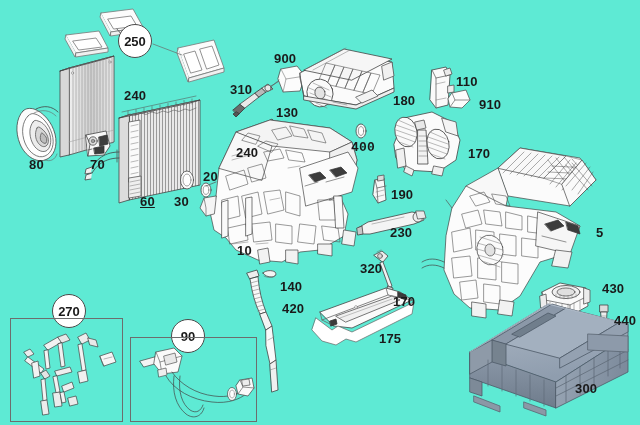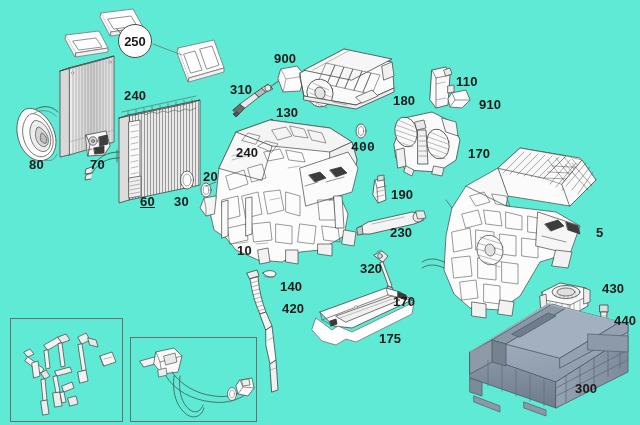--- a/index.html
+++ b/index.html
@@ -694,21 +694,27 @@
         <path d="M242 380 L249 379 L250 385 L243 386 Z" fill="#ededed" stroke="#555"></path>
       </g>
 
     </g>
   </svg>
 
   <div class="cal-circ" style="left:118px; top:24px;">
       <span>250</span>
     </div>
 
-
+  <div class="cal-circ" style="left:52px; top:294px;">
+      <span>270</span>
+    </div>
+
+  <div class="cal-circ" style="left:171px; top:319px;">
+      <span>90</span>
+    </div>
 
   <div class="cal" style="left:124px; top:89px;">240</div>
   <div class="cal" style="left:29px;  top:158px;">80</div>
   <div class="cal" style="left:90px;  top:158px;">70</div>
   <div class="cal" style="left:140px; top:195px;text-decoration:underline;">60</div>
   <div class="cal" style="left:174px; top:195px;">30</div>
   <div class="cal" style="left:203px; top:170px;text-align:right;">20</div>
   <div class="cal" style="left:230px; top:83px;">310</div>
   <div class="cal" style="left:274px; top:52px;">900</div>
   <div class="cal" style="left:236px; top:114px;margin-top:32px;">240</div>

